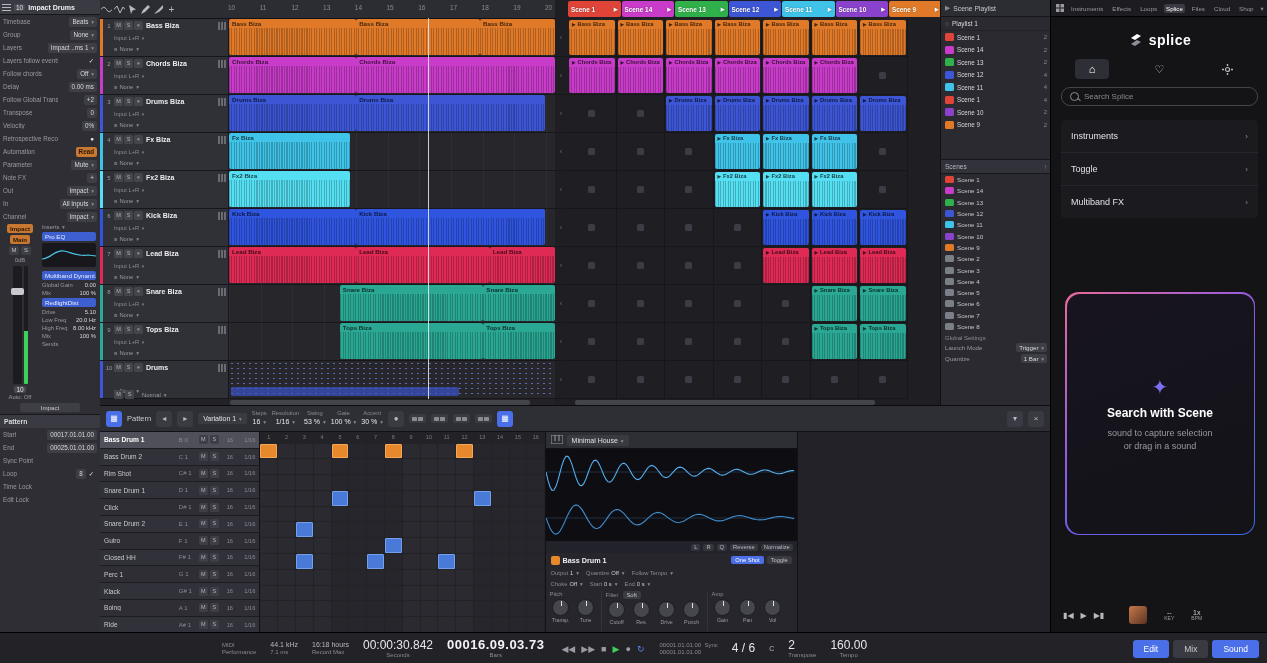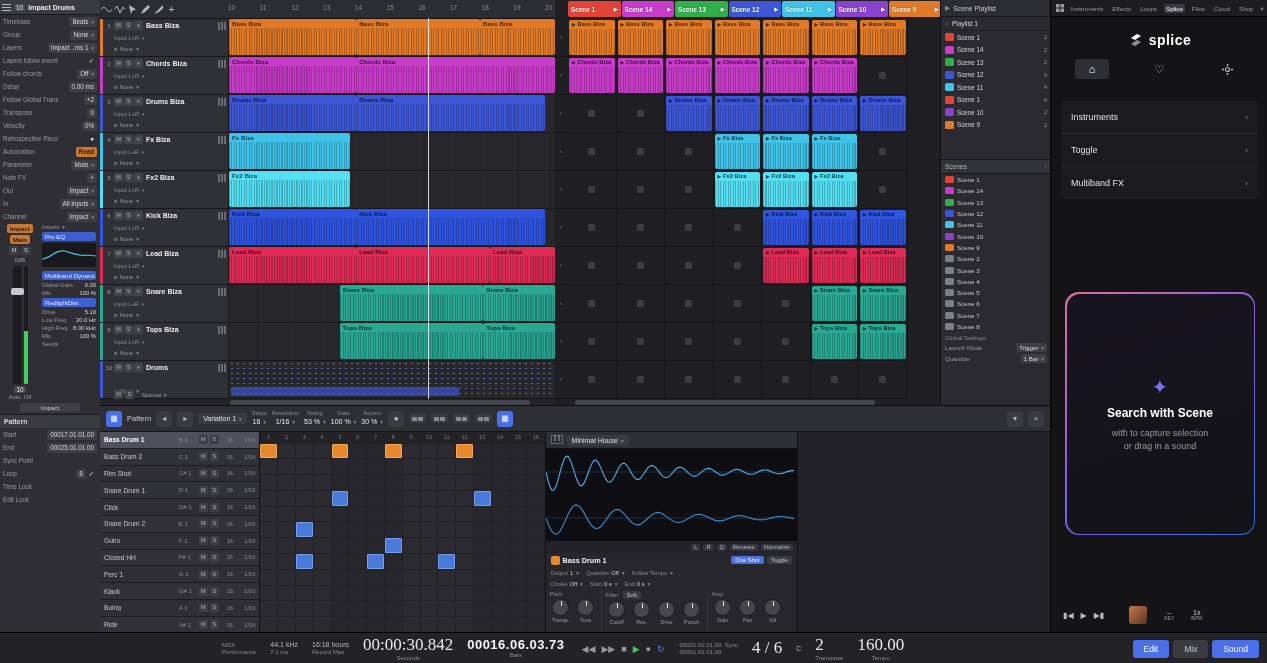--- a/index.html
+++ b/index.html
@@ -172,21 +172,21 @@
   .sx-footer{position:absolute;left:0;bottom:8px;width:217px;display:flex;align-items:center;gap:7px;padding:0 12px;}
   .sx-fico{color:#b8b8c0;font-size:8px;}
   .sx-avatar{width:18px;height:18px;border-radius:3px;background:linear-gradient(135deg,#c87848,#5a3424);margin-left:18px;}
   .sx-dd{display:flex;flex-direction:column;align-items:center;line-height:1;margin-left:10px;color:#9a9aa2;}
   .sx-dd .v{font-size:7px;color:#d0d0d6;}
   .sx-dd .l{font-size:5px;}
   
   .tp-group{display:flex;flex-direction:column;justify-content:center;line-height:1.1;margin-right:14px;}
   .tp-small{font-size:6px;color:#8a8a92;}
   .tp-med{font-size:7px;color:#b8b8c0;}
-  .tp-big{font-size:17px;color:#e8e8ec;font-family:Liberation Serif, serif;}
+  .tp-big{font-size:12px;color:#e8e8ec;}
   .tp-huge{font-size:13px;font-weight:bold;color:#f4f4f8;letter-spacing:0.5px;}
   .tp-unit{font-size:6px;color:#8a8a92;text-align:center;}
   .t-ico{color:#9a9aa2;font-size:9px;margin:0 3px;}
   .t-ico.green{color:#3fd05a;}
   .t-ico.blue{color:#5a82e8;}
   .view-btn{font-size:8.5px;padding:4px 11px;border-radius:3px;margin-left:4px;background:#3a3a42;color:#c8c8cc;}
   .view-btn.blue{background:#4a6fe8;color:#fff;}
 </style>
 </head>
 <body>
@@ -1791,40 +1791,44 @@
             <circle cx="5.5" cy="5.5" r="2" fill="none" stroke="#b8b8c0" stroke-width="1.2"></circle>
             <g stroke="#b8b8c0" stroke-width="1.4">
               <line x1="5.5" y1="0" x2="5.5" y2="2"></line>
               <line x1="5.5" y1="9" x2="5.5" y2="11"></line>
               <line x1="0" y1="5.5" x2="2" y2="5.5"></line>
               <line x1="9" y1="5.5" x2="11" y2="5.5"></line>
             </g>
           </svg>
       </div>
     </div>
+    <div class="sx-search">
+      <span class="s-ico"></span>
+      <span>Search Splice</span>
+    </div>
     <div class="sx-list" id="sx-list">
         <div class="sx-item">
           <div>Instruments</div>
           <div class="ar">›</div>
         </div>
         <div class="sx-item">
           <div>Toggle</div>
           <div class="ar">›</div>
         </div>
         <div class="sx-item">
           <div>Multiband FX</div>
           <div class="ar">›</div>
         </div>
       </div>
     <div class="sx-card-outer">
       <div class="sx-card">
         <span class="sx-spark">✦</span>
         <div class="sx-card-title">Search with Scene</div>
         <div class="sx-card-line">
-          <span>with to capture selection</span><br><span>or drag in a sound</span>
+          <span>sound to capture selection</span><br><span>or drag in a sound</span>
         </div>
       </div>
     </div>
     <div class="sx-footer">
       <span class="sx-fico">▮◀</span>
       <span class="sx-fico">▶</span>
       <span class="sx-fico">▶▮</span>
       <div class="sx-avatar"></div>
       <div class="sx-dd">
         <span class="v">--</span>
@@ -1849,21 +1853,21 @@
     </div>
     <div class="tp-group">
       <span class="tp-med">16:18 hours</span>
       <span class="tp-small">Record Max</span>
     </div>
     <div class="tp-group">
       <span class="tp-big">00:00:30.842</span>
       <span class="tp-unit">Seconds</span>
     </div>
     <div class="tp-group">
-      <span class="tp-huge">00016.06.03.73</span>
+      <span class="tp-huge">00016.09.03.73</span>
       <span class="tp-unit">Bars</span>
     </div>
     <div class="row" style="margin-right:12px;">
       <span class="t-ico">◀◀</span>
       <span class="t-ico">▶▶</span>
       <span class="t-ico">■</span>
       <span class="t-ico green">▶</span>
       <span class="t-ico">●</span>
       <span class="t-ico blue">↻</span>
     </div>

